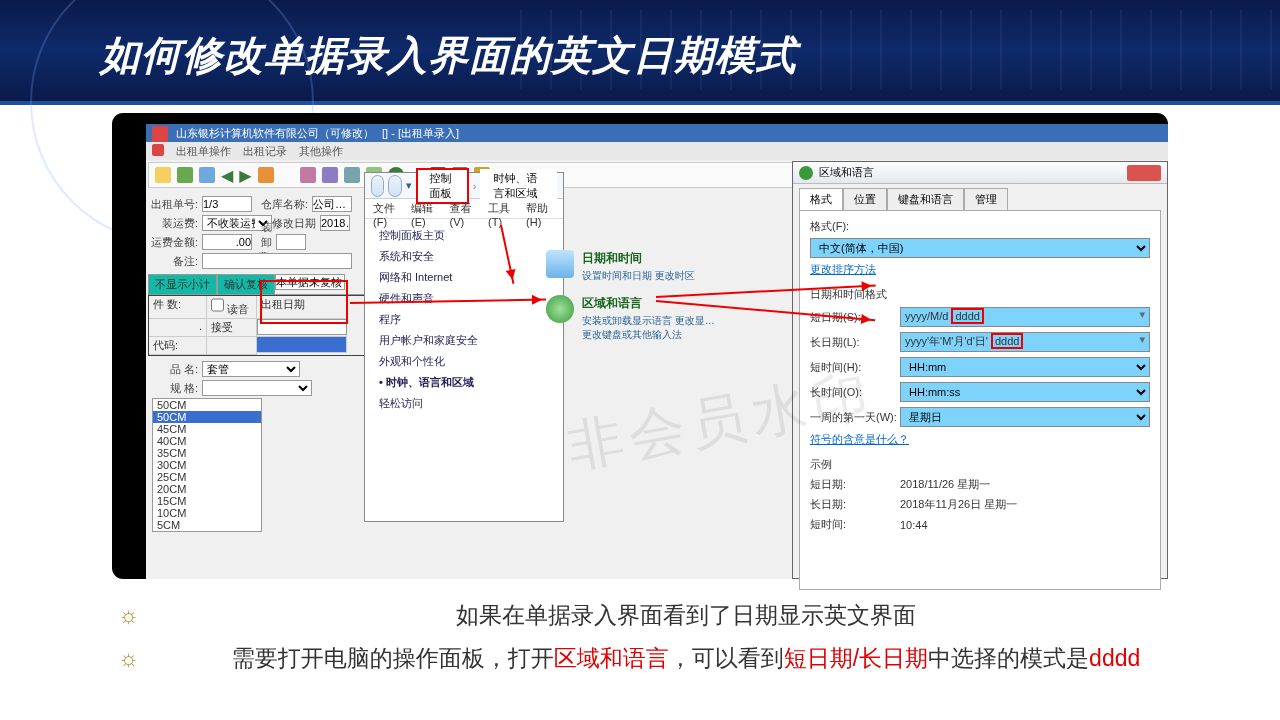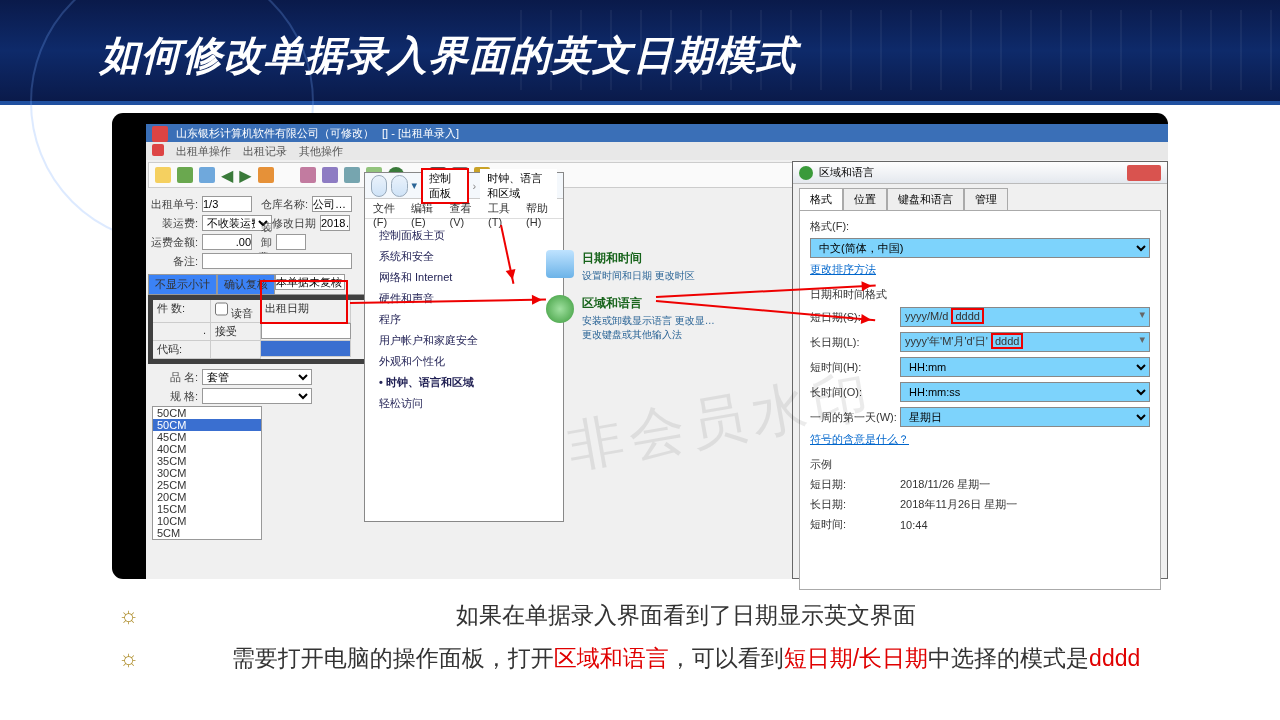--- a/index.html
+++ b/index.html
@@ -21,38 +21,38 @@
 .app-tb { height:26px; border:1px solid #ccc; margin:2px; background:#fafafa; display:flex; align-items:center; gap:6px; padding:0 6px; }
 .ico { width:16px; height:16px; display:inline-block; border-radius:2px; }
 
 
 .formarea { display:flex; }
 .leftcol { width:225px; font-size:11px; color:#333; padding:4px 2px; }
 .leftcol .row { display:flex; align-items:center; height:18px; margin:1px 0; }
 .leftcol .lbl { width:54px; text-align:right; padding-right:4px; color:#444; }
 .leftcol input, .leftcol select { font-size:11px; height:16px; border:1px solid #999; background:#fff; }
 .tabhdr { display:flex; font-size:11px; border-bottom:1px solid #999; margin-top:4px; }
-.tabhdr span { padding:2px 6px; border:1px solid #999; border-bottom:0; background:#3b82f6; }
-.grid { border:5px solid #404040; font-size:11px; }
+.tabhdr span { padding:2px 6px; border:1px solid #999; border-bottom:0; background:#14b8a6; }
+.grid { border:1px solid #404040; font-size:11px; }
 .grid .gr { display:flex; }
 .grid .gc { border-right:1px solid #ccc; border-bottom:1px solid #ccc; padding:1px 4px; }
 .sel-date { background:#3a6fd0; color:#fff; border:1px solid #2a5cb0; font-size:11px; height:16px; width:90px; }
 .redbox { border:2px solid #e00; position:absolute; pointer-events:none; }
 .redarrow { position:absolute; height:2px; background:#e00; transform-origin:left center; }
 .redarrow::after { content:""; position:absolute; right:-1px; top:-4px; border:5px solid transparent; border-left:10px solid #e00; }
 
 .slist { border:1px solid #999; font-size:11px; width:110px; background:#fff; }
 .slist div { padding:0 4px; }
 .slist .hl { background:#3a6fd0; color:#fff; }
 
 
 .explorer { position:absolute; left:218px; top:48px; width:200px; height:350px; background:#fff; border:1px solid #888; }
 .ex-bar { height:26px; border-bottom:1px solid #ccc; display:flex; align-items:center; gap:4px; padding:0 6px; font-size:11px; background:#f4f8fc; }
 .navbtn { width:22px; height:22px; border:1px solid #9ab; border-radius:11px; background:linear-gradient(#eaf2fb,#cfe3f7); }
-.ex-bc { border:1px solid #9ab; padding:1px 6px; font-size:11px; background:#fff; }
+.ex-bc { border:1px solid #9ab; padding:1px 12px; font-size:11px; background:#fff; }
 .ex-bc.red { border:2px solid #e00; }
 .ex-menu { height:20px; font-size:11px; display:flex; gap:10px; padding:2px 8px; color:#333; border-bottom:1px solid #ddd; }
 .ex-list { padding:6px 14px; font-size:11px; color:#225; }
 .ex-list div { padding:3px 0; }
 
 
 .dlg { position:absolute; right:0; top:37px; width:376px; height:418px; background:#f0f0f0; border:1px solid #666; }
 .dlg-title { height:22px; background:linear-gradient(#fefefe,#e4e8ee); border-bottom:1px solid #bbb; display:flex; align-items:center; font-size:11px; padding:0 6px; }
 .dlg-title .x { margin-left:auto; width:34px; height:16px; background:#d9534f; border-radius:2px; }
 .dlg-tabs { display:flex; font-size:11px; padding:4px 6px 0; gap:0; }
@@ -164,21 +164,21 @@
             </div>
         <div class="gr">
               <div class="gc" style="width:58px">代码:</div>
               <div class="gc" style="width:50px"></div>
               <div class="gc" style="width:90px;background:#3a6fd0;height:16px"></div>
             </div>
       </div>
 
       <div class="row" style="margin-top:4px">
             <span class="lbl">品 名:</span>
-            <select style="width:110px"><option>套管</option></select>
+            <select style="width:98px"><option>套管</option></select>
           </div>
       <div class="row">
             <span class="lbl">规 格:</span>
             <select style="width:110px"><option></option></select>
           </div>
       <div class="slist" id="sizelist" style="margin-left:4px">
             <div>50CM</div>
             <div class="hl">50CM</div>
             <div>45CM</div>
             <div>40CM</div>

